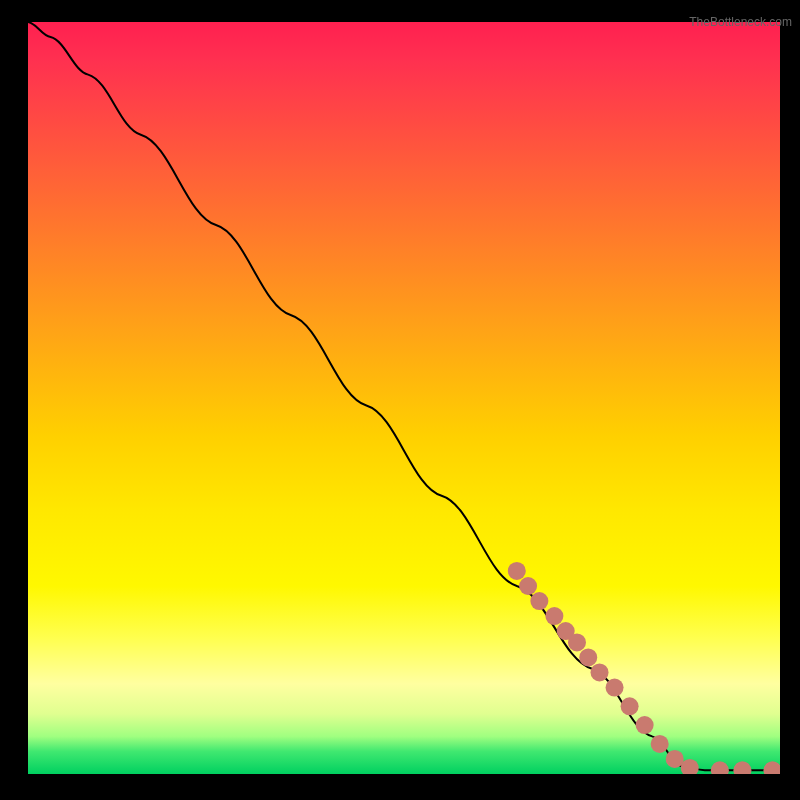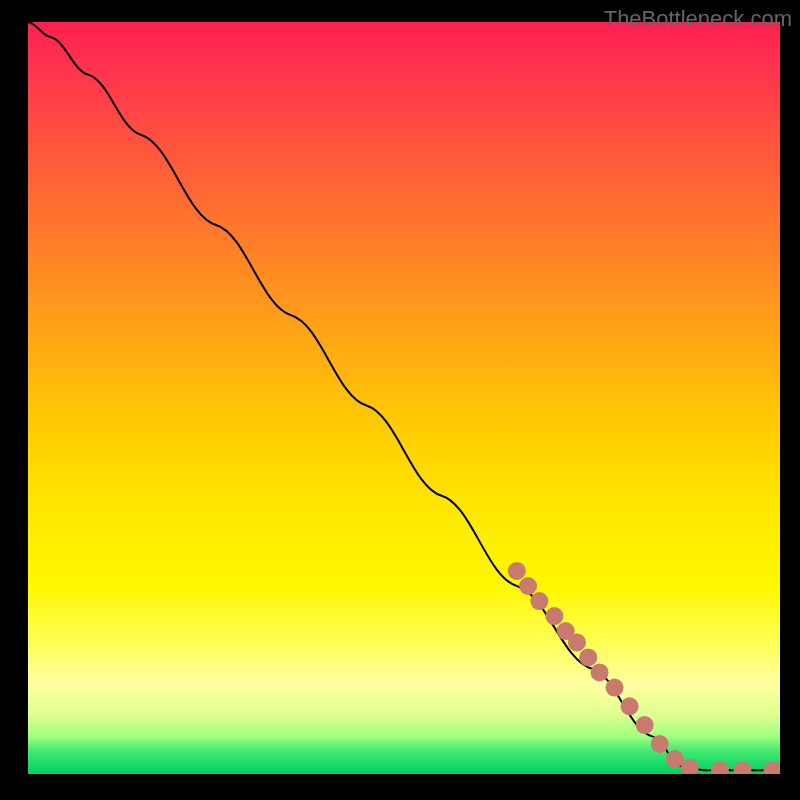--- a/index.html
+++ b/index.html
@@ -11,25 +11,25 @@
     body {
       width: 800px;
       height: 800px;
       background: #000;
       position: relative;
       overflow: hidden;
     }
     
     .watermark {
       position: absolute;
-      top: 6px;
+      top: 15px;
       right: 8px;
       color: #666;
       font-family: Arial, sans-serif;
-      font-size: 22px;
+      font-size: 12px;
       z-index: 100;
     }
     
     .chart-area {
       position: absolute;
       top: 22px;
       left: 28px;
       width: 752px;
       height: 752px;
       background: linear-gradient(to bottom, 

